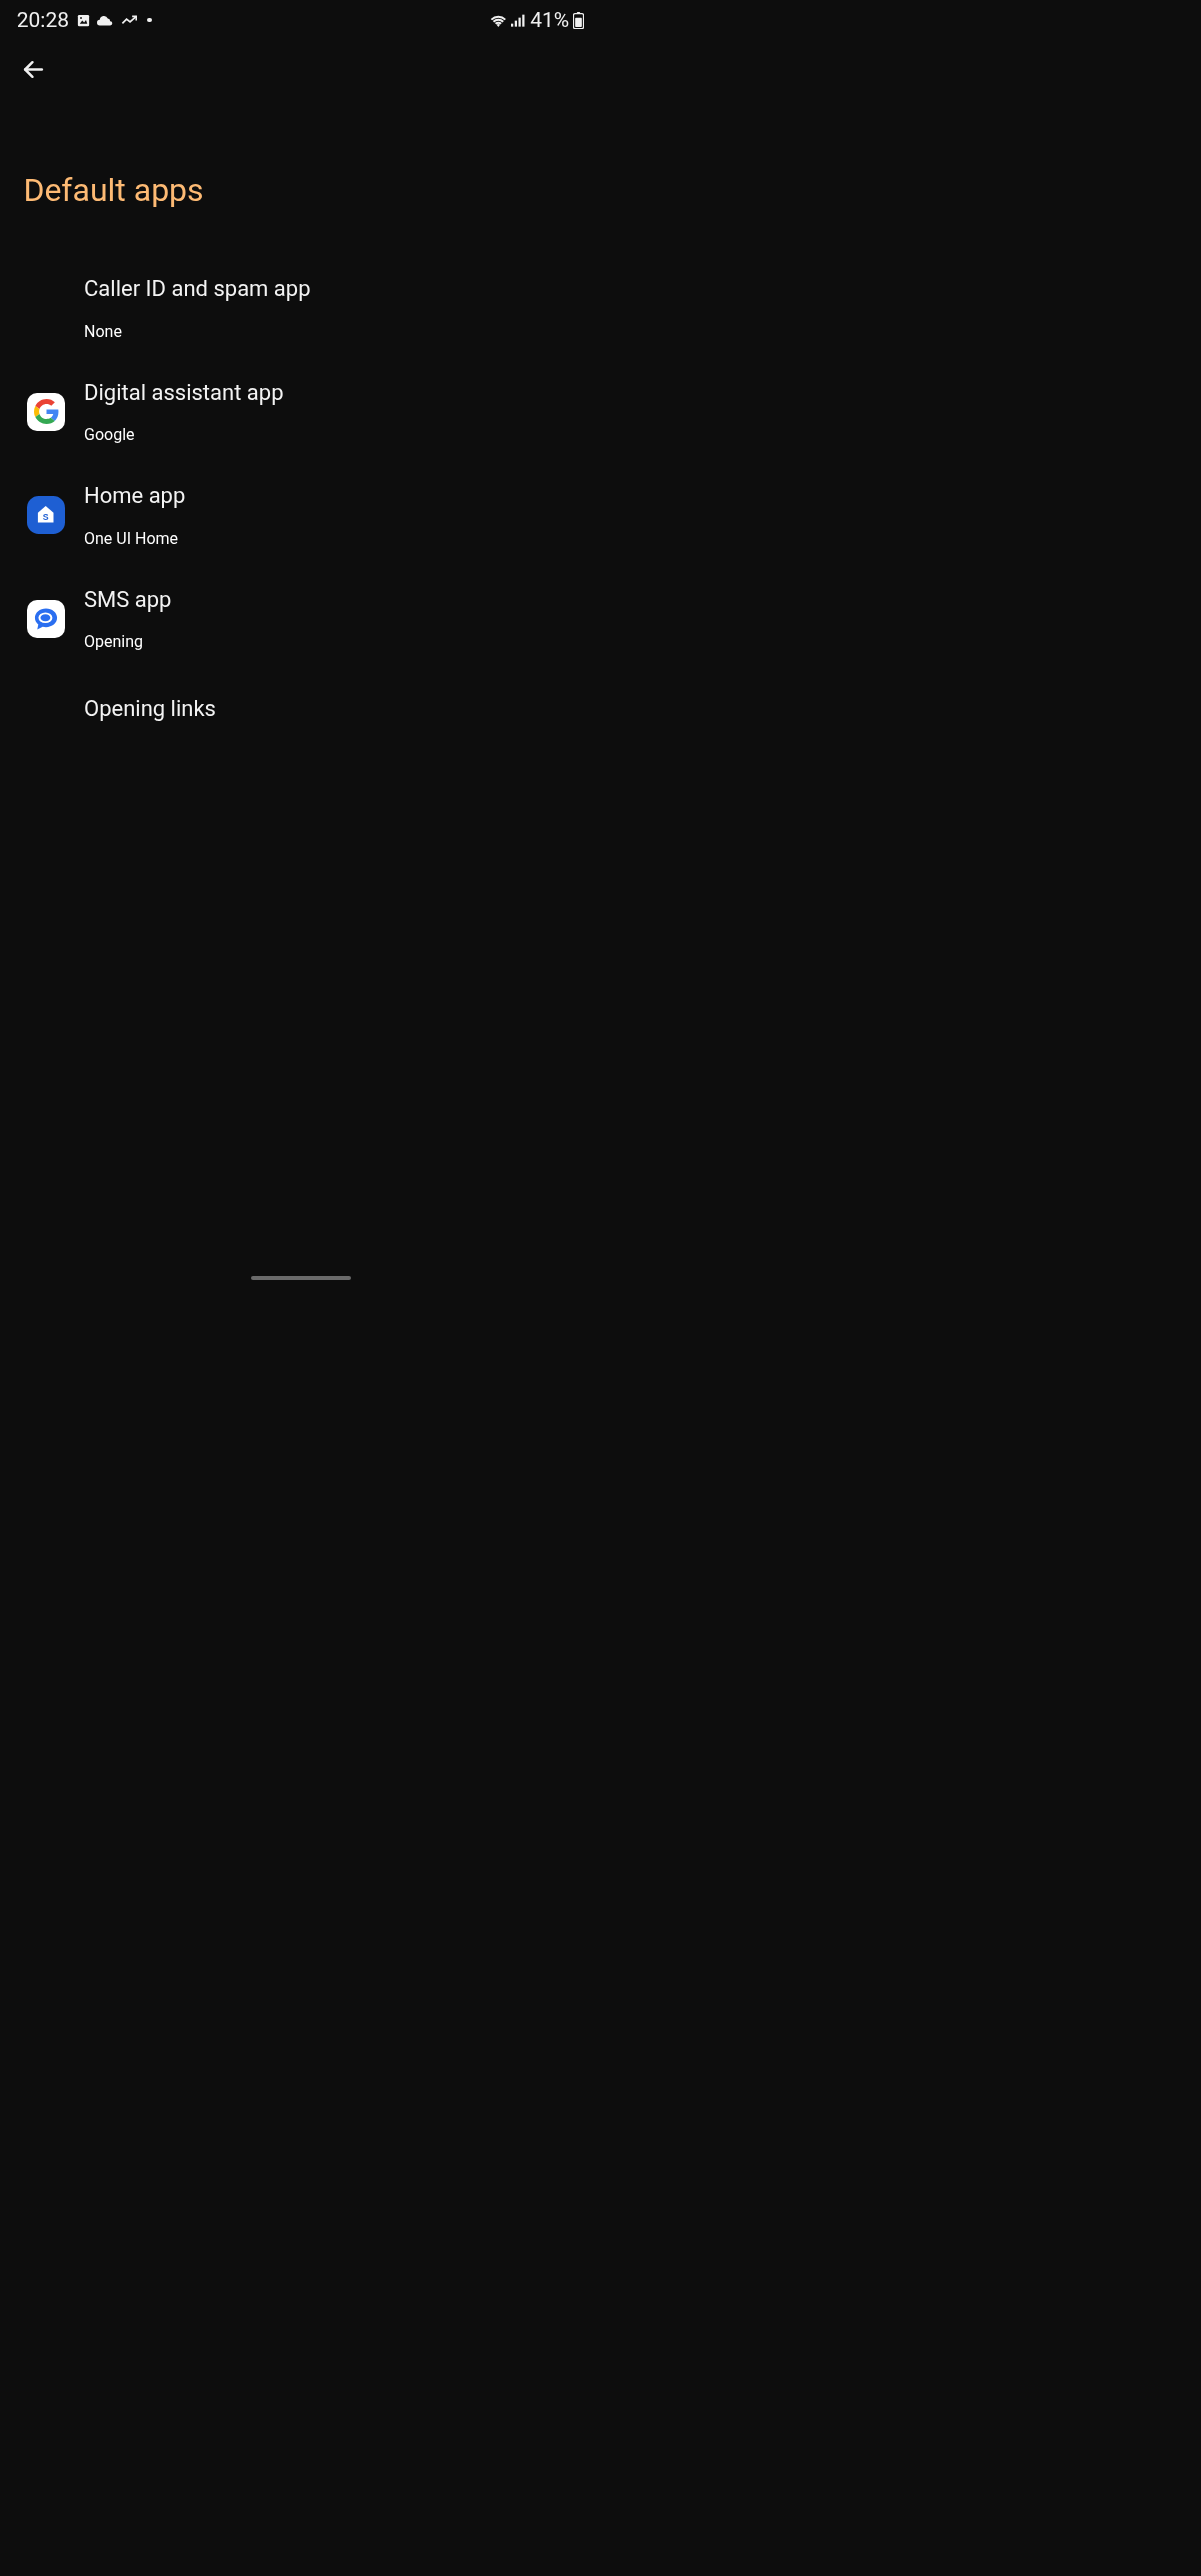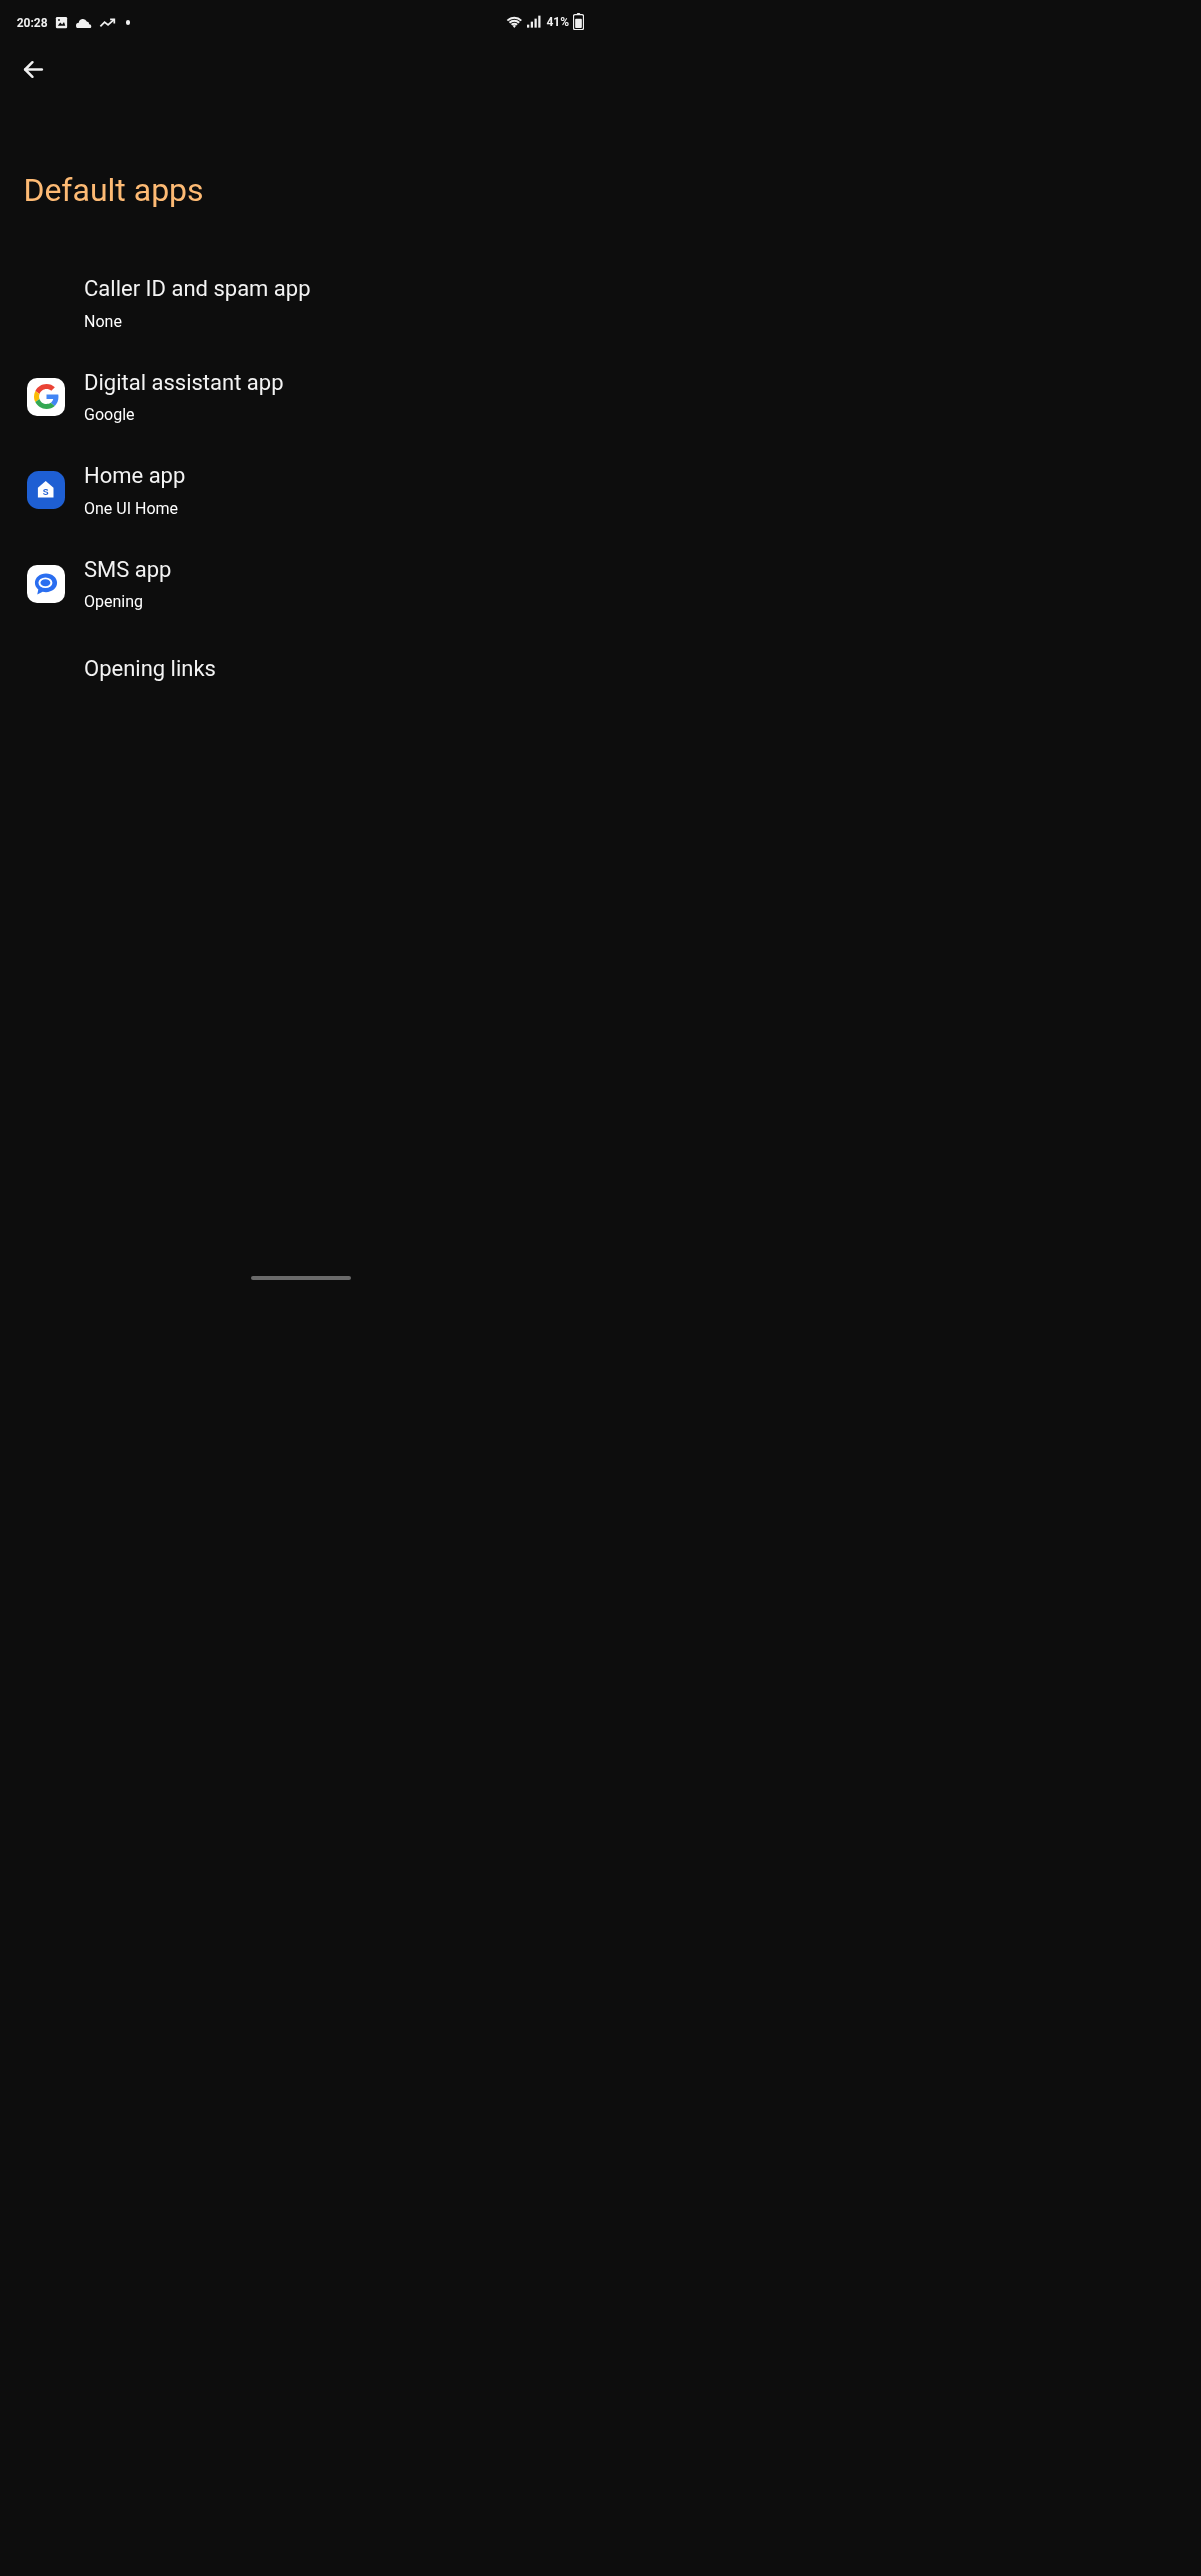--- a/index.html
+++ b/index.html
@@ -15,25 +15,25 @@
       font-family: -apple-system, BlinkMacSystemFont, 'Segoe UI', Roboto, sans-serif;
       overflow: hidden;
       position: relative;
       transform-origin: top left;
     }
     
     
     .status-bar {
       display: flex;
       justify-content: space-between;
-      align-items: flex-end;
+      align-items: flex-start;
       padding: 8.3px 16.7px 5px 16.7px;
       height: 35px;
-      font-size: 12px;
-      font-weight: 700;
+      font-size: 21px;
+      font-weight: 400;
     }
     .status-left {
       display: flex;
       align-items: center;
       gap: 6.7px;
     }
     .status-right {
       display: flex;
       align-items: center;
       gap: 4.2px;
@@ -92,21 +92,21 @@
     }
     .list-icon-spacer {
       width: 38px;
       height: 38px;
       flex-shrink: 0;
     }
     .list-text {
       margin-left: 19px;
       display: flex;
       flex-direction: column;
-      gap: 9px;
+      gap: 19px;
     }
     .list-title {
       font-size: 22px;
       color: #f3f3f3;
       font-weight: 400;
       line-height: 1.25;
     }
     .list-sub {
       font-size: 16px;
       color: #ffffff;

